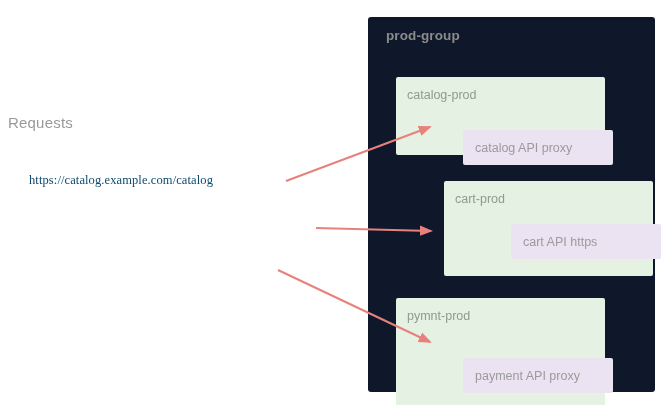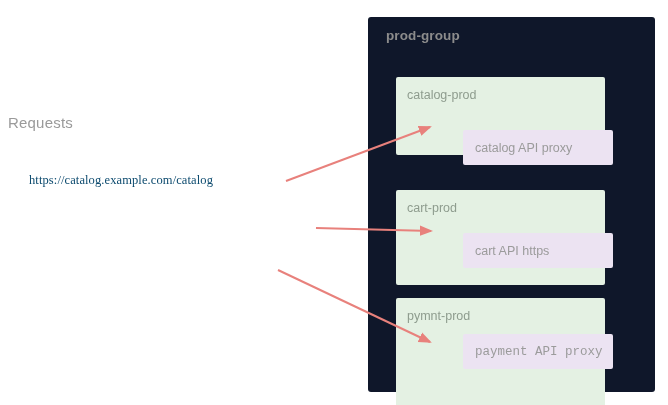--- a/index.html
+++ b/index.html
@@ -99,24 +99,24 @@
   .proxy-label {
     padding-left: 12px;
     font-size: 12.5px;
     color: #9b9b9b;
     white-space: nowrap;
   }
 
   
   #env-box-0 { top: 60px; height: 78px; }
   #env-box-0 .proxy-box { top: 53px; }
-  #env-box-1 { top: 173px; height: 95px; }
+  #env-box-1 { top: 164px; height: 95px; margin-left: 48px; }
   #env-box-1 .proxy-box { top: 43px; }
   #env-box-2 { top: 281px; height: 112px; }
-  #env-box-2 .proxy-box { top: 36px; font-family: Liberation Mono, monospace; }
+  #env-box-2 .proxy-box { top: 60px; }
 </style>
 </head>
 <body>
 
 <div id="canvas">
 
   <div id="requests-heading">Requests</div>
 
   <div class="request-url" id="request-url-0">https://catalog.example.com/catalog</div>
 

